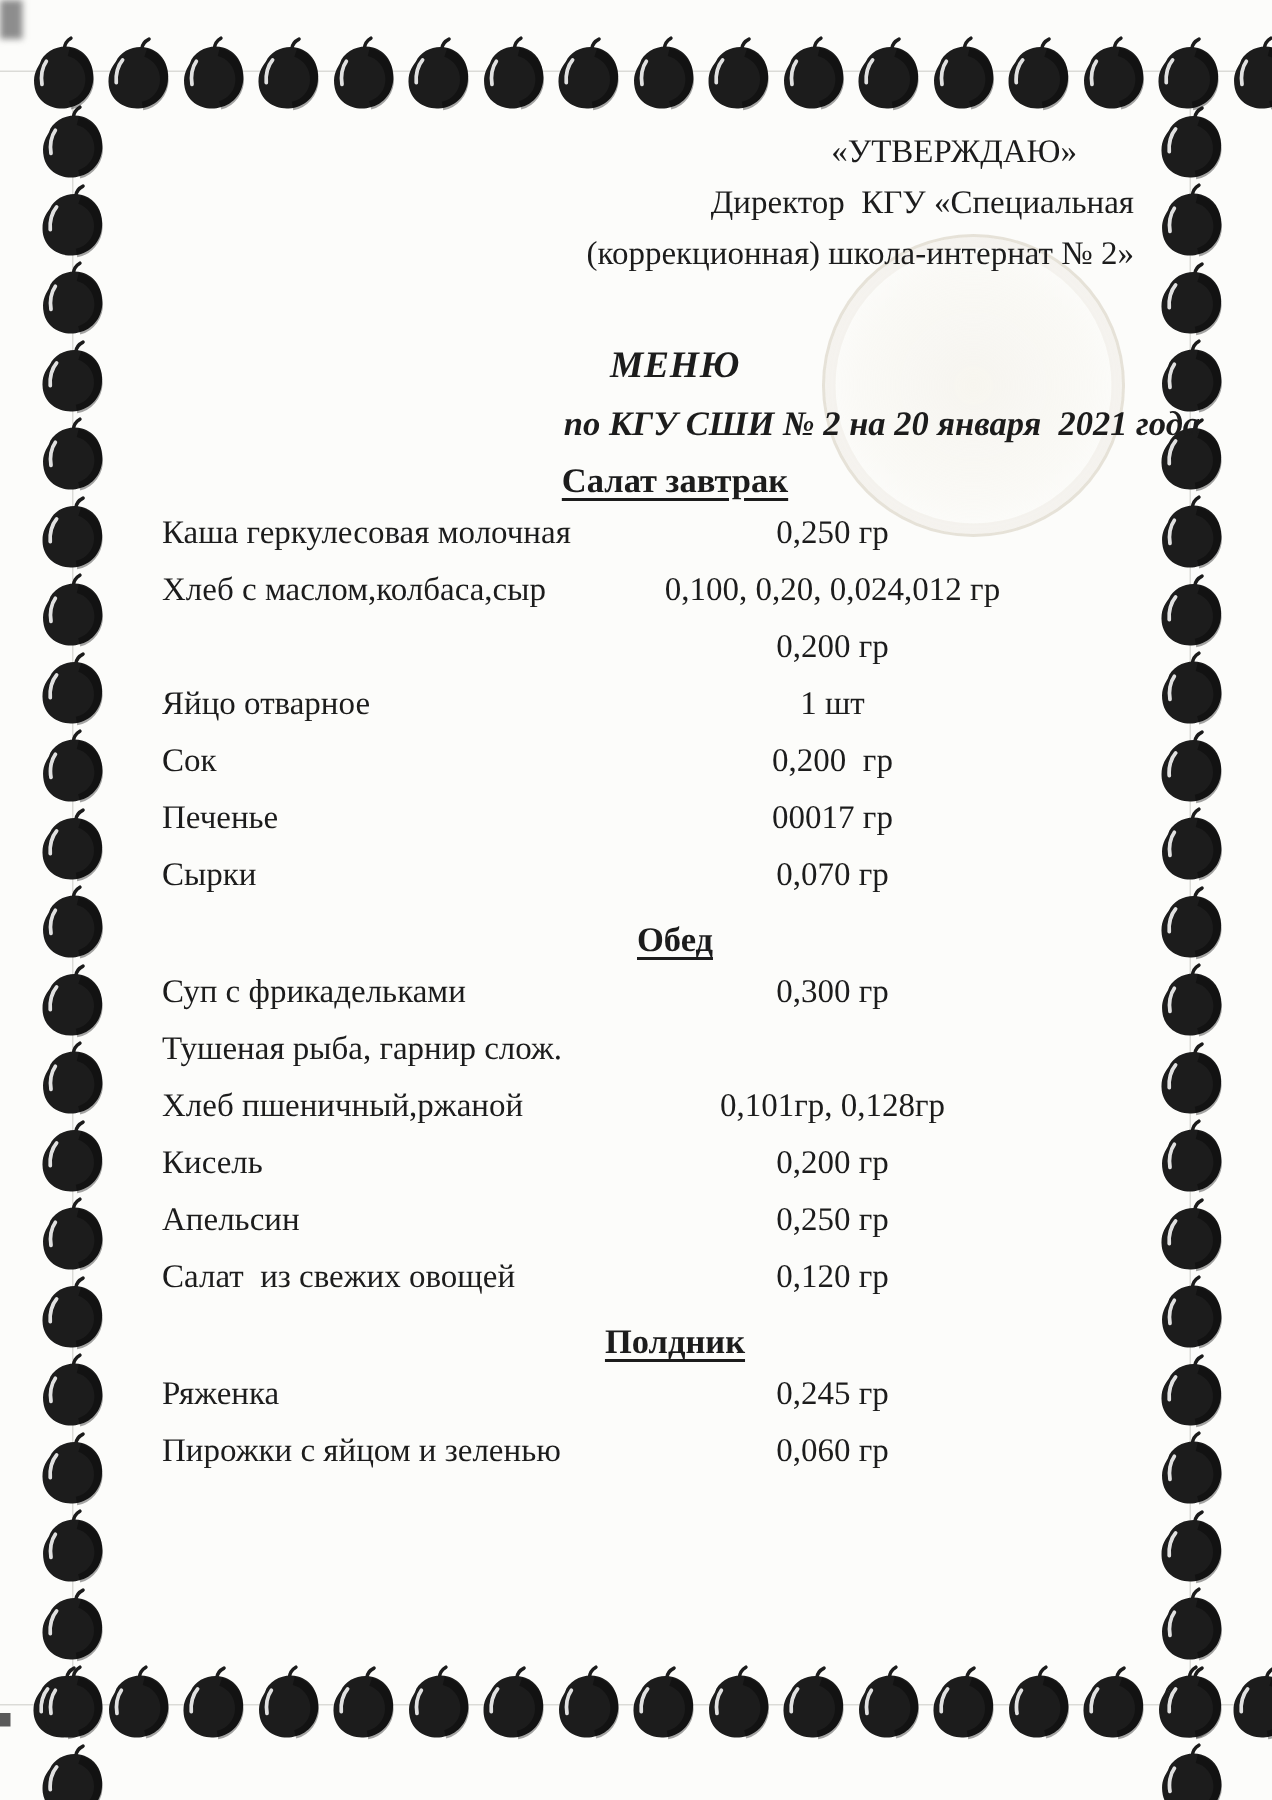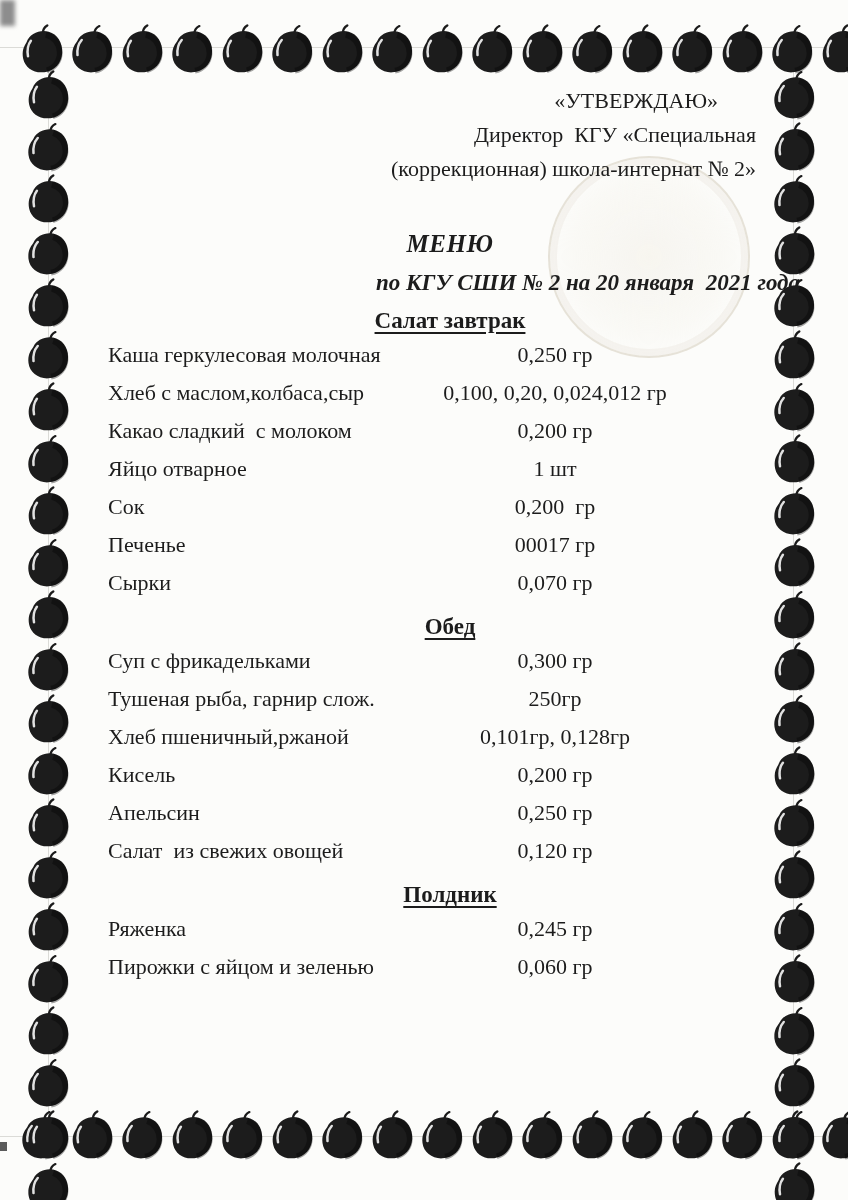--- a/index.html
+++ b/index.html
@@ -336,21 +336,20 @@
         <div class="section-title">Салат завтрак</div>
         <div class="menu-row">
           <span class="dish">Каша геркулесовая молочная</span>
           <span class="amount">0,250 гр</span>
         </div>
         <div class="menu-row">
           <span class="dish">Хлеб с маслом,колбаса,сыр</span>
           <span class="amount">0,100, 0,20, 0,024,012 гр</span>
         </div>
         <div class="menu-row">
-          <span class="dish">Какао сладкий  с молоком</span>
           <span class="amount">0,200 гр</span>
         </div>
         <div class="menu-row">
           <span class="dish">Яйцо отварное</span>
           <span class="amount">1 шт</span>
         </div>
       </section>
       <section>
         <div class="menu-row">
           <span class="dish">Сок</span>
@@ -366,21 +365,20 @@
         </div>
       </section>
       <section>
         <div class="section-title">Обед</div>
         <div class="menu-row">
           <span class="dish">Суп с фрикадельками</span>
           <span class="amount">0,300 гр</span>
         </div>
         <div class="menu-row">
           <span class="dish">Тушеная рыба, гарнир слож.</span>
-          <span class="amount">250гр</span>
         </div>
         <div class="menu-row">
           <span class="dish">Хлеб пшеничный,ржаной</span>
           <span class="amount">0,101гр, 0,128гр</span>
         </div>
         <div class="menu-row">
           <span class="dish">Кисель</span>
           <span class="amount">0,200 гр</span>
         </div>
         <div class="menu-row">

